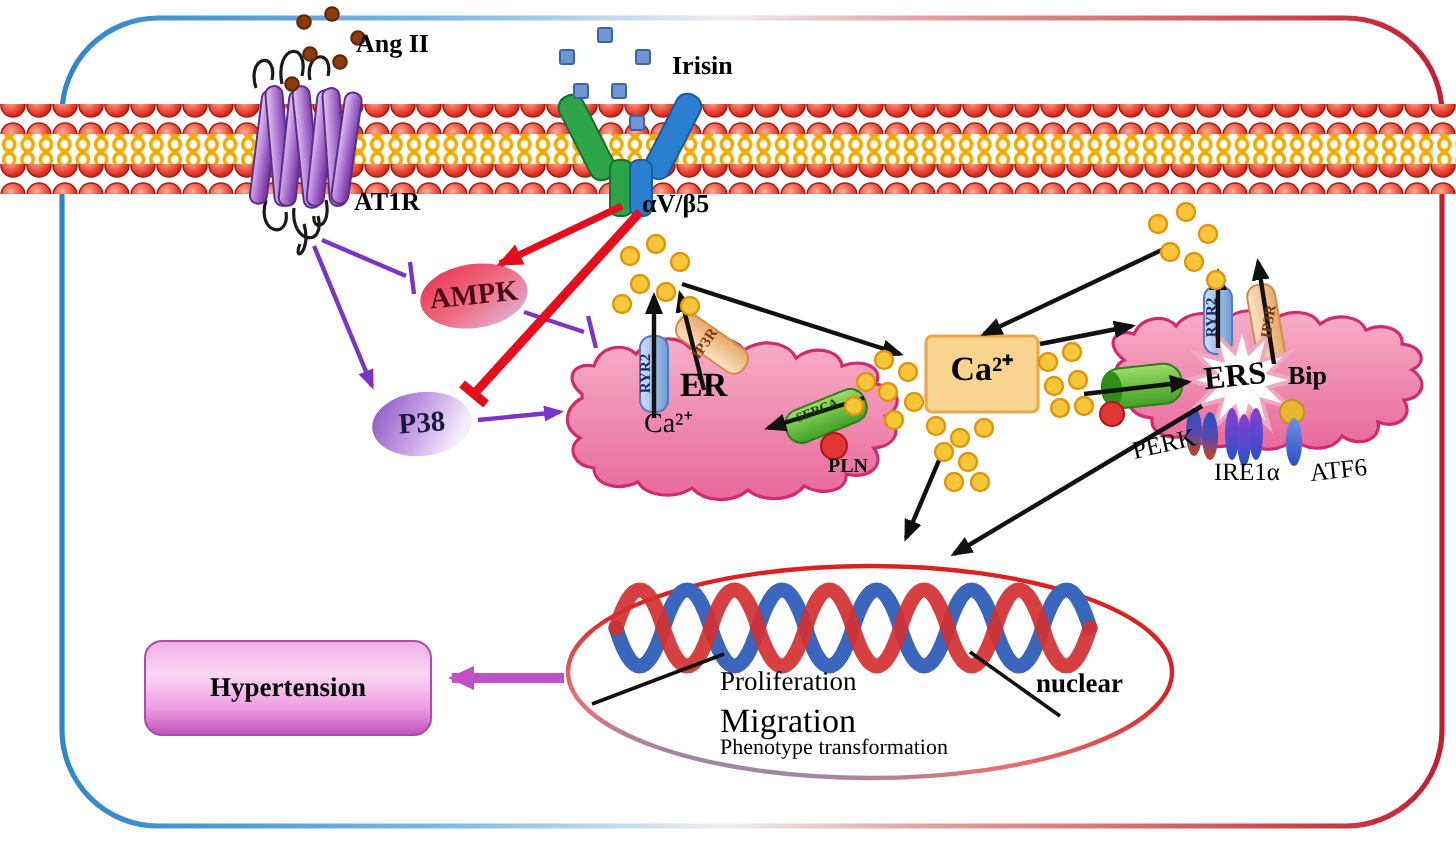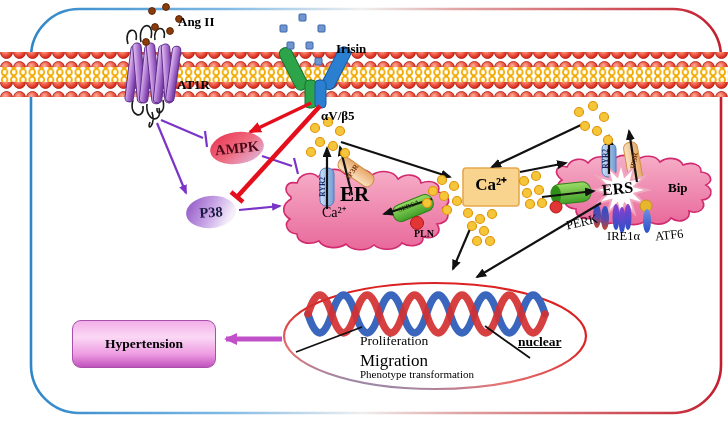--- a/index.html
+++ b/index.html
@@ -288,45 +288,45 @@
     <rect x="280" y="25" width="7" height="7" rx="1"></rect>
         <rect x="299" y="14" width="7" height="7" rx="1"></rect>
     <rect x="318" y="25" width="7" height="7" rx="1"></rect>
         <rect x="287" y="42" width="7" height="7" rx="1"></rect>
     <rect x="306" y="42" width="7" height="7" rx="1"></rect>
         <rect x="315" y="58" width="7" height="7" rx="1"></rect>
   </g>
 </svg>
 
 <div class="lbl" style="left:178px;top:15px;">Ang II</div>
-<div class="lbl" style="left:336px;top:26px;margin-top:16px;">Irisin</div>
-<div class="lbl" style="left:177px;top:78px;">AT1R</div>
-<div class="lbl" style="left:321px;top:109px;">αV/β5</div>
+<div class="lbl" style="left:336px;top:26px;">Irisin</div>
+<div class="lbl" style="left:177px;top:94px;">AT1R</div>
+<div class="lbl" style="left:321px;top:95px;">αV/β5</div>
 
 <div class="lbl c rot" style="left:209px;top:141px;width:56px;font-size:14.5px;color:#4a0a18;transform:rotate(-6deg);">AMPK</div>
 <div class="lbl c rot" style="left:188px;top:205px;width:46px;font-size:14.5px;color:#181840;transform:rotate(-4deg);">P38</div>
 
-<div class="lbl" style="left:340px;top:184px;font-size:21px;">ER</div>
+<div class="lbl" style="left:340px;top:184px;font-size:17px;">ER</div>
 <div class="lbl n" style="left:322px;top:206px;font-size:14px;">Ca²⁺</div>
 <div class="lbl rot" style="left:313px;top:183px;font-size:7.5px;color:#1a2a66;transform:rotate(-90deg);">RYR2</div>
 <div class="lbl rot" style="left:344px;top:168px;font-size:7.5px;color:#7a3a10;transform:rotate(-55deg);">IP3R</div>
 <div class="lbl rot" style="left:398px;top:203px;font-size:6.5px;color:#143c08;transform:rotate(-22deg);">SERCA</div>
 <div class="lbl" style="left:414px;top:229px;font-size:10px;">PLN</div>
 
 <div class="lbl c" style="left:463px;top:176px;width:56px;font-size:17px;">Ca²⁺</div>
 
 <div class="lbl rot" style="left:602px;top:181px;font-size:16px;transform:rotate(-6deg);">ERS</div>
-<div class="lbl" style="left:644px;top:181px;font-size:13px;margin-left:24px;">Bip</div>
+<div class="lbl" style="left:644px;top:181px;font-size:13px;">Bip</div>
 <div class="lbl rot" style="left:596px;top:155px;font-size:7.5px;color:#1a2a66;transform:rotate(-90deg);">RYR2</div>
 <div class="lbl rot" style="left:626px;top:157px;font-size:7.5px;color:#7a3a10;transform:rotate(-80deg);">IP3R</div>
 <div class="lbl n rot" style="left:566px;top:216px;font-size:12.5px;transform:rotate(-13deg);">PERK</div>
 <div class="lbl n" style="left:607px;top:230px;font-size:12.5px;font-family:Liberation Serif, serif;">IRE1α</div>
 <div class="lbl n rot" style="left:655px;top:229px;font-size:12.5px;transform:rotate(-6deg);">ATF6</div>
 
-<div class="lbl" style="left:518px;top:335px;font-size:13.5px;text-decoration:underline;">nuclear</div>
+<div class="lbl" style="left:518px;top:335px;font-size:13.5px;">nuclear</div>
 <div class="lbl n" style="left:360px;top:334px;font-size:13.5px;">Proliferation</div>
 <div class="lbl n" style="left:360px;top:352px;font-size:17px;">Migration</div>
 <div class="lbl n" style="left:360px;top:369px;font-size:11px;">Phenotype transformation</div>
 
 <div id="hypbox">
   <div class="lbl">Hypertension</div>
 </div>
 
 </div>
 

